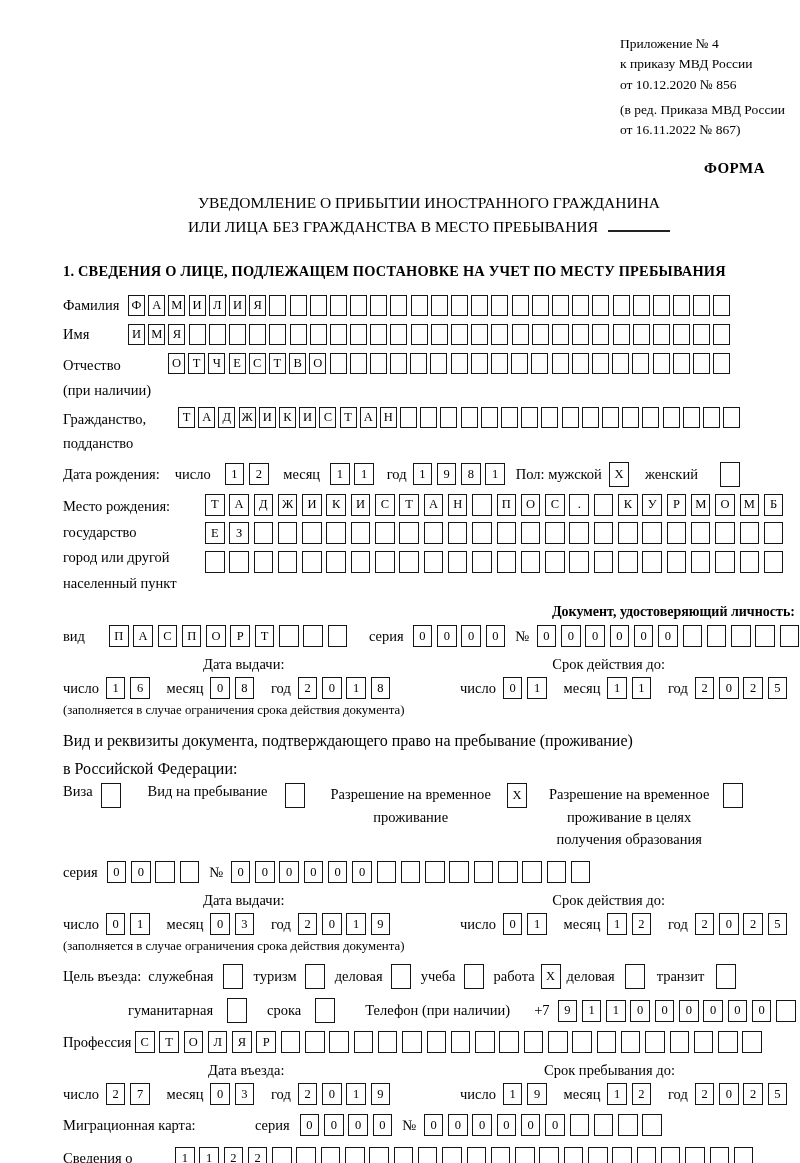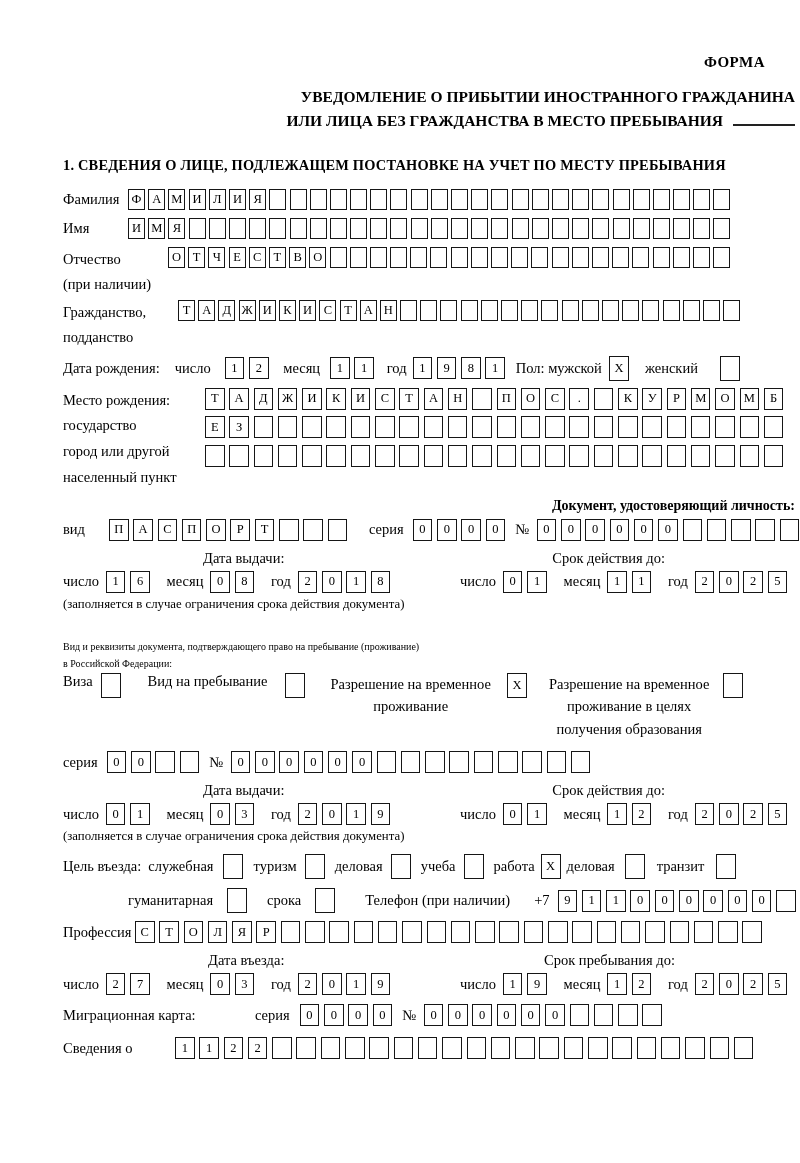--- a/index.html
+++ b/index.html
@@ -2,47 +2,54 @@
 <html><head>
 <meta charset="utf-8">
 <style>
   html,body{margin:0;padding:0;background:#fff;}
   .page{width:800px;height:1163px;box-sizing:border-box;background:#fff;color:#000;
         font-family:"Liberation Serif","DejaVu Serif",serif;
         padding:34px 5px 0 63px;overflow:hidden;position:relative;}
   .hdr{margin-left:557px;font-size:13.5px;line-height:1.5;}
   .hdr .amend{margin-top:5px;}
   .form-label{text-align:right;margin:20px 30px 0 0;font-weight:bold;font-size:15px;letter-spacing:.5px;}
-  .title{text-align:right;font-weight:bold;font-size:15.5px;line-height:1.55;margin:14px 0 0 0;}
+  .title{text-align:center;font-weight:normal;font-size:15.5px;line-height:1.55;margin:14px 0 0 0;}
   .uline{display:inline-block;width:62px;height:13px;border-bottom:2.2px solid #222;margin-left:10px;}
   .sec-head{font-weight:bold;font-size:14.4px;margin-top:24px;letter-spacing:.2px;}
   .r{display:flex;align-items:center;margin-top:8px;}
   .rt{align-items:flex-start;}
   .l{font-size:14.5px;flex-shrink:0;white-space:nowrap;}
   .cells{display:flex;flex-shrink:0;}
   .cell{width:15px;height:19px;border:1.8px solid #161616;margin-right:3.2px;
         display:flex;align-items:center;justify-content:center;font-size:12.5px;flex-shrink:0;}
   .w .cell{width:17.5px;height:20px;margin-right:4.8px;}
   .cb .cell{width:18px;height:23px;margin-right:0;}
   .doc-head{font-weight:bold;font-size:14px;text-align:right;margin-top:7px;}
   .dheads{display:flex;font-size:14.5px;margin-top:9px;}
   .daterow{display:flex;align-items:center;justify-content:space-between;margin-top:4px;padding-right:3px;}
   .dgroup{display:flex;align-items:center;}
   .dgroup .lbl{font-size:14.5px;margin-right:7px;}
   .dgroup .lbl2{font-size:14.5px;margin:0 7px 0 12px;}
   .note{font-size:12.8px;text-align:left;margin-top:4px;padding-right:2px;}
-  .para{font-size:10px;line-height:1.75;margin-top:26px;font-family:Liberation Serif, serif;}
+  .para{font-size:16px;line-height:1.75;margin-top:9px;font-family:Liberation Serif, serif;}
   .opt{text-align:center;font-size:14.5px;line-height:1.55;}
   .mt7{margin-top:6.5px;}
 </style>
 </head>
 <body>
 
 <div class="page">
 
+  <div class="hdr">
+    <div>Приложение № 4</div>
+    <div>к приказу МВД России</div>
+    <div>от 10.12.2020 № 856</div>
+    <div class="amend">(в ред. Приказа МВД России</div>
+    <div>от 16.11.2022 № 867)</div>
+  </div>
 
   <div class="form-label">ФОРМА</div>
 
   <div class="title">
     <div>УВЕДОМЛЕНИЕ О ПРИБЫТИИ ИНОСТРАННОГО ГРАЖДАНИНА</div>
     <div><span>ИЛИ ЛИЦА БЕЗ ГРАЖДАНСТВА В МЕСТО ПРЕБЫВАНИЯ</span><span class="uline"></span></div>
   </div>
 
   <div class="sec-head">1. СВЕДЕНИЯ О ЛИЦЕ, ПОДЛЕЖАЩЕМ ПОСТАНОВКЕ НА УЧЕТ ПО МЕСТУ ПРЕБЫВАНИЯ</div>
 

